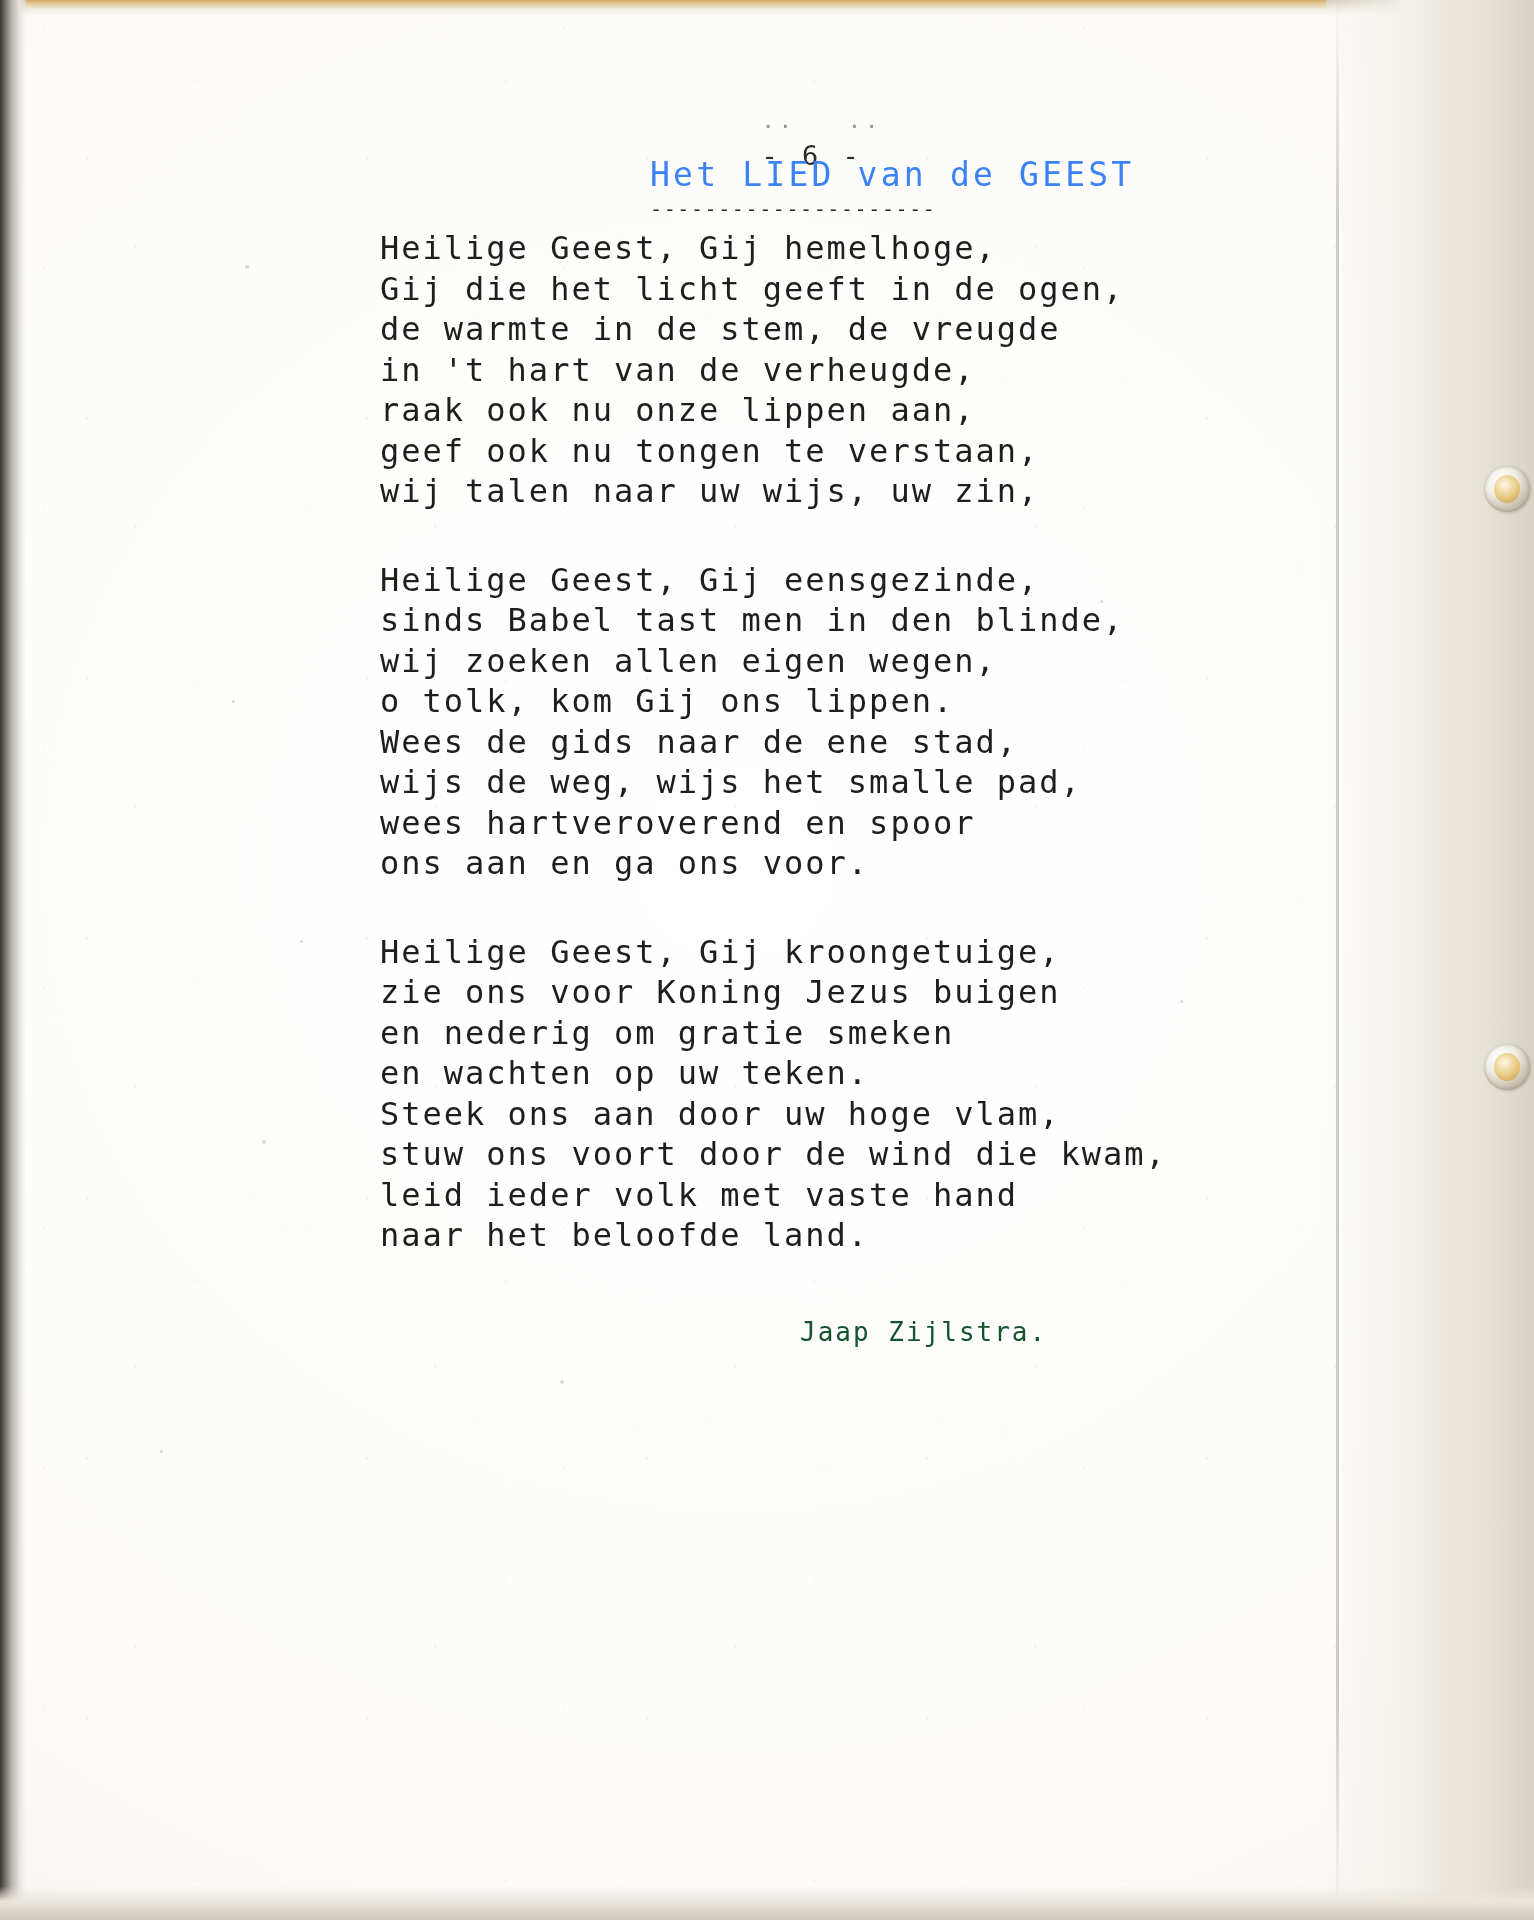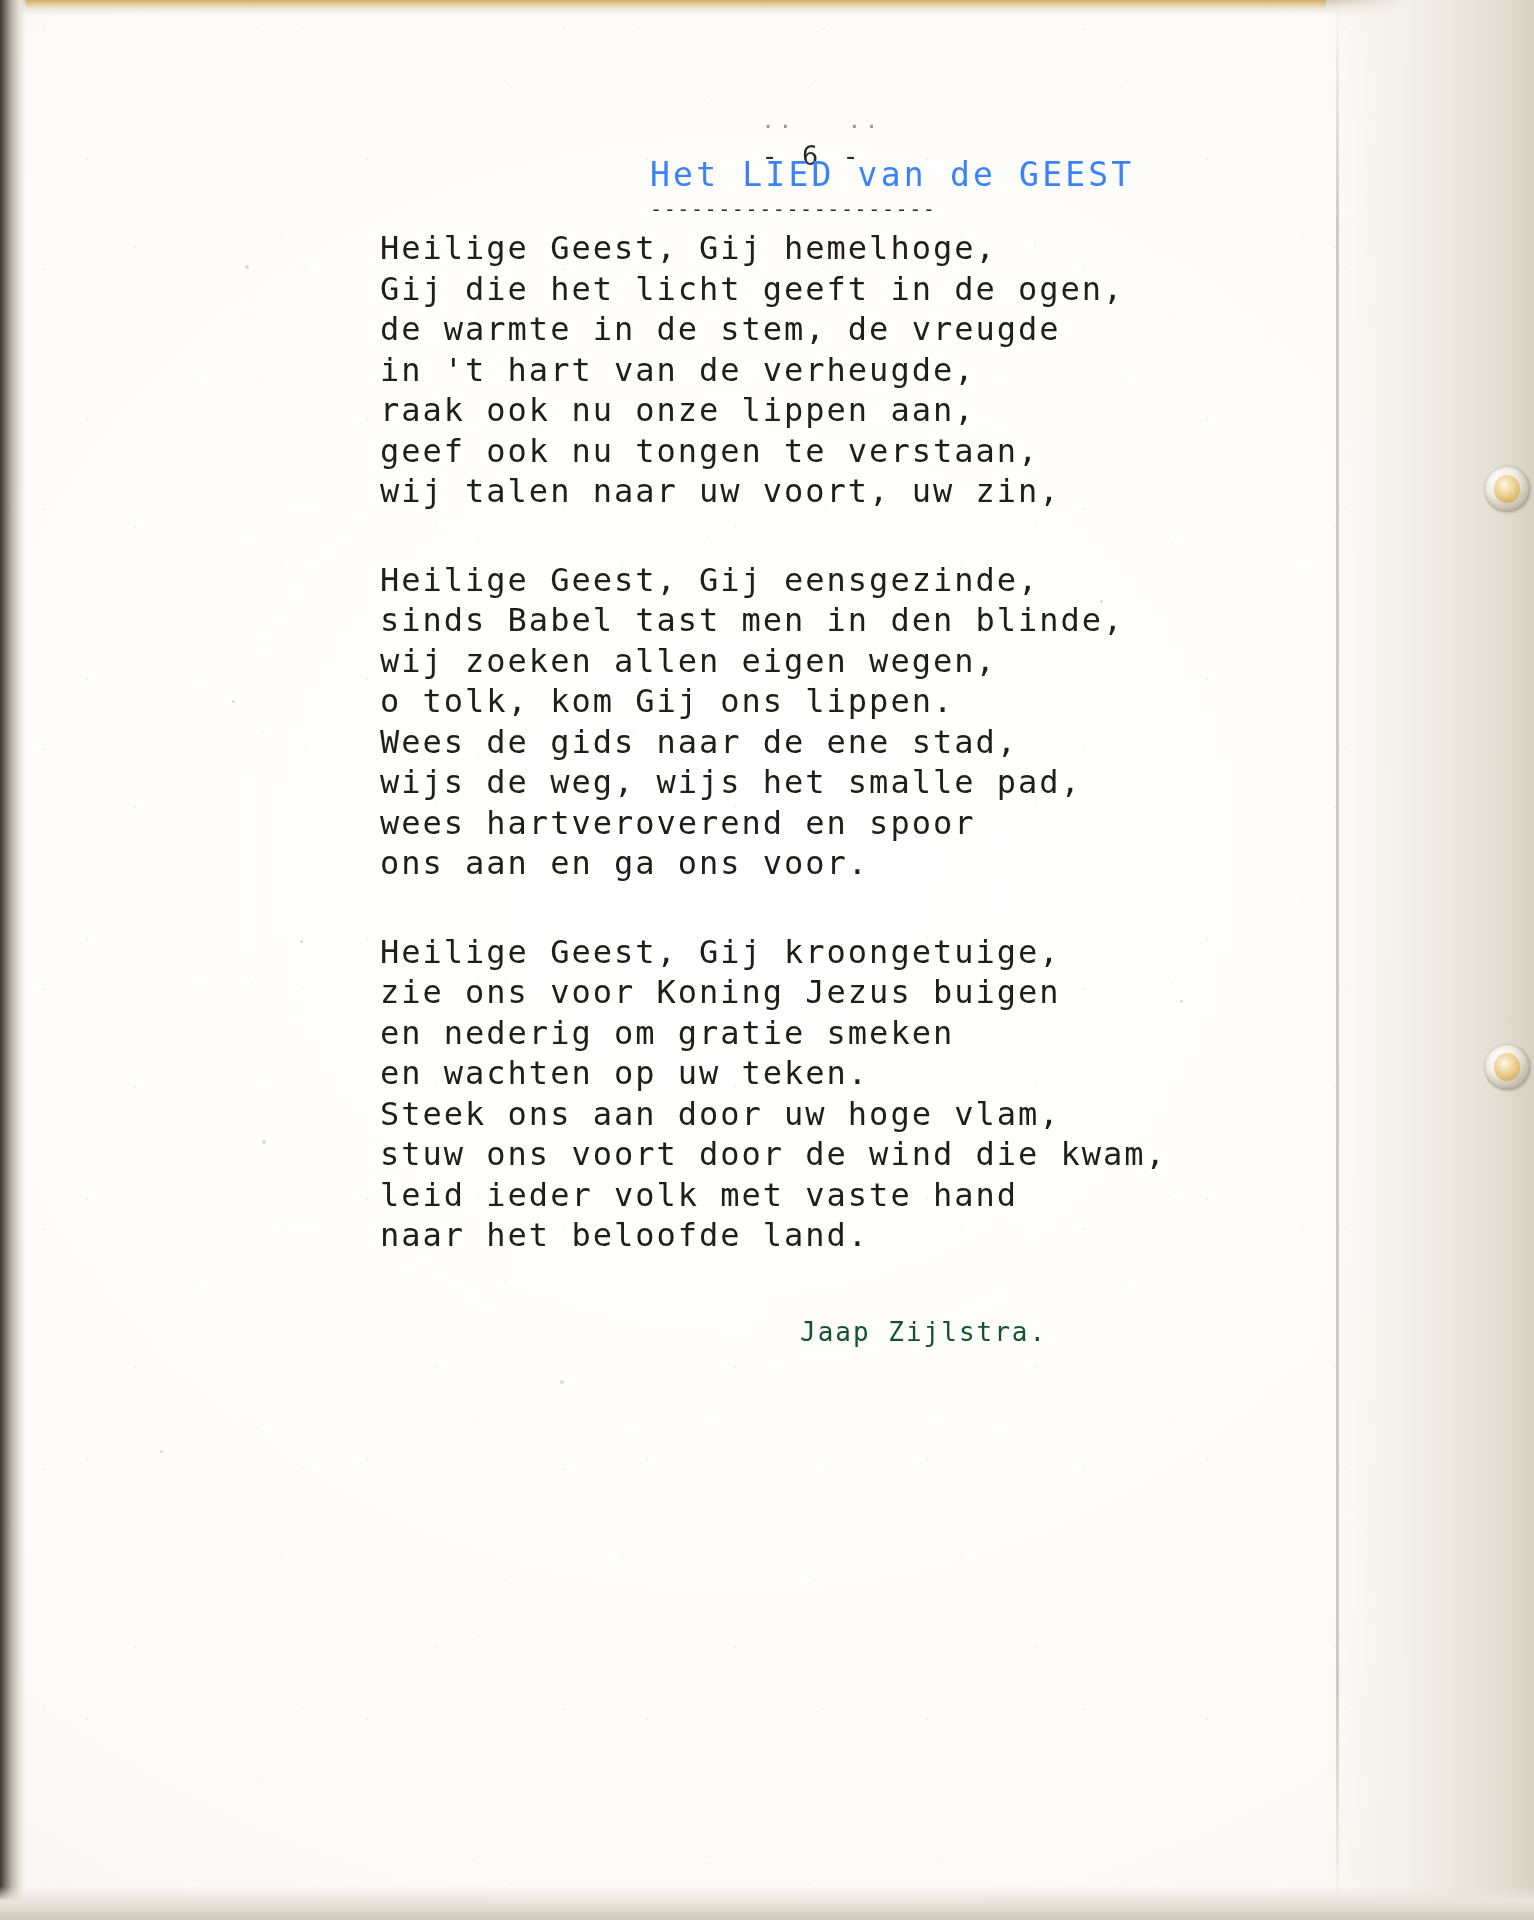--- a/index.html
+++ b/index.html
@@ -199,21 +199,21 @@
 
     <div class="poem">
 
       <div class="stanza">
         <div class="line typed">Heilige Geest, Gij hemelhoge,</div>
         <div class="line typed">Gij die het licht geeft in de ogen,</div>
         <div class="line typed">de warmte in de stem, de vreugde</div>
         <div class="line typed">in 't hart van de verheugde,</div>
         <div class="line typed">raak ook nu onze lippen aan,</div>
         <div class="line typed">geef ook nu tongen te verstaan,</div>
-        <div class="line typed">wij talen naar uw voort, uw zin,</div>
+        <div class="line typed">wij talen naar uw wijs, uw zin,</div>
       </div>
 
       <div class="stanza">
         <div class="line typed">Heilige Geest, Gij eensgezinde,</div>
         <div class="line typed">sinds Babel tast men in den blinde,</div>
         <div class="line typed">wij zoeken allen eigen wegen,</div>
         <div class="line typed">o tolk, kom Gij ons lippen.</div>
         <div class="line typed">Wees de gids naar de ene stad,</div>
         <div class="line typed">wijs de weg, wijs het smalle pad,</div>
         <div class="line typed">wees hartveroverend en spoor</div>

